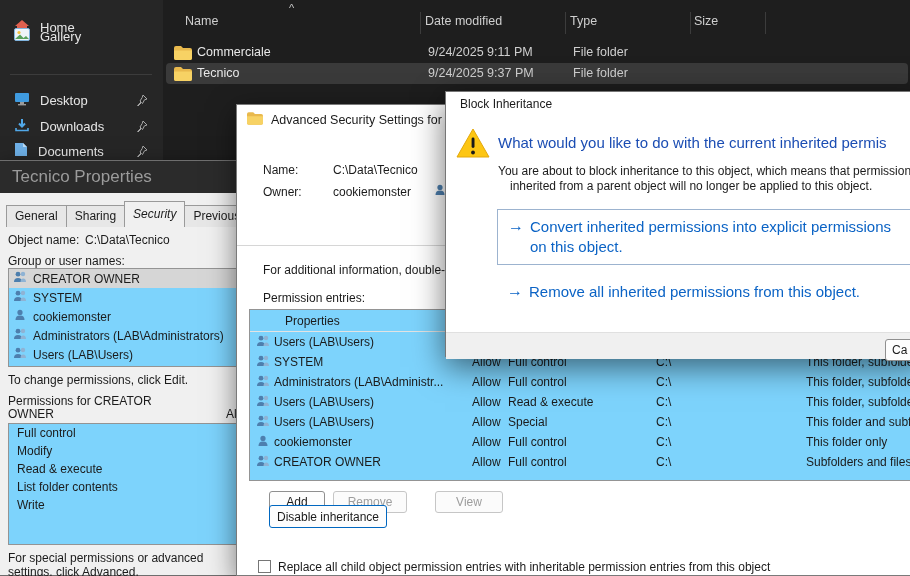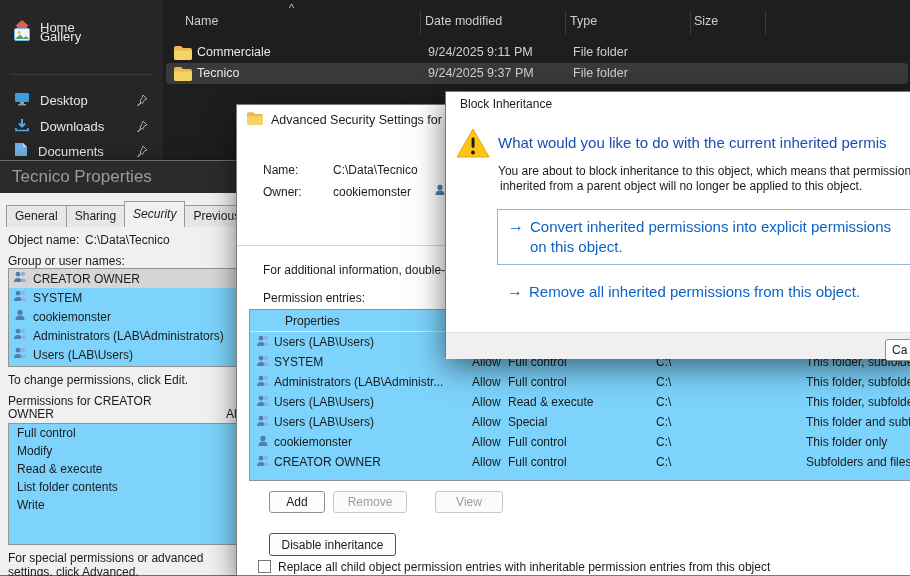--- a/index.html
+++ b/index.html
@@ -355,42 +355,42 @@
           <span class="pe-inh">C:\</span>
           <span class="pe-app">Subfolders and files</span>
         </div>
       </div>
     </div>
 
     <button class="btn" style="left:32px;top:386px;width:56px;height:22px">Add</button>
     <button class="btn disabled" style="left:96px;top:386px;width:74px;height:22px">Remove</button>
     <button class="btn disabled" style="left:198px;top:386px;width:68px;height:22px">View</button>
 
-    <button class="btn" style="left:32px;top:428px;width:127px;height:23px;border-color:#0067c0">Disable inheritance</button>
+    <button class="btn" style="left:32px;top:400px;width:118px;height:23px;border-color:#0067c0">Disable inheritance</button>
 
     <span class="chk" style="left:21px;top:455px"></span>
     <span class="ab nw" style="left:41px;top:455px">Replace all child object permission entries with inheritable permission entries from this object</span>
   </div>
 
   <div id="block" class="dlg">
     <div class="titlebar">
       <span>Block Inheritance</span>
     </div>
 
     <span class="ab" style="left:10px;top:36px">
       <svg width="34" height="30" viewBox="0 0 34 30">
           <path d="M17 1 L33 29 L1 29 Z" fill="#fdc613" stroke="#e3a80c" stroke-width="1"></path>
           <rect x="15.6" y="9.5" width="2.9" height="10.5" rx="1.4" fill="#1a1a1a"></rect>
           <circle cx="17" cy="24.5" r="1.9" fill="#1a1a1a"></circle>
         </svg>
     </span>
     <span class="ab nw heading" style="left:52px;top:42px">What would you like to do with the current inherited permis</span>
 
     <span class="ab nw" style="left:52px;top:72px">You are about to block inheritance to this object, which means that permission</span>
-    <span class="ab nw" style="left:54px;top:87px">inherited from a parent object will no longer be applied to this object.</span>
+    <span class="ab nw" style="left:64px;top:87px">inherited from a parent object will no longer be applied to this object.</span>
 
     <div class="ab" style="left:51px;top:117px;width:414px;height:56px;border:1px solid #9cb3cf;box-sizing:border-box">
       <span class="ab cmdlink" style="left:10px;top:7px;font-size:16px">→</span>
       <span class="ab cmdlink" style="left:32px;top:7px;width:372px;line-height:20px">Convert inherited permissions into explicit permissions on this object.</span>
     </div>
 
     <div class="ab" style="left:51px;top:186px;width:414px;height:30px">
       <span class="ab cmdlink" style="left:10px;top:4px;font-size:16px">→</span>
       <span class="ab cmdlink nw" style="left:32px;top:5px">Remove all inherited permissions from this object.</span>
     </div>

